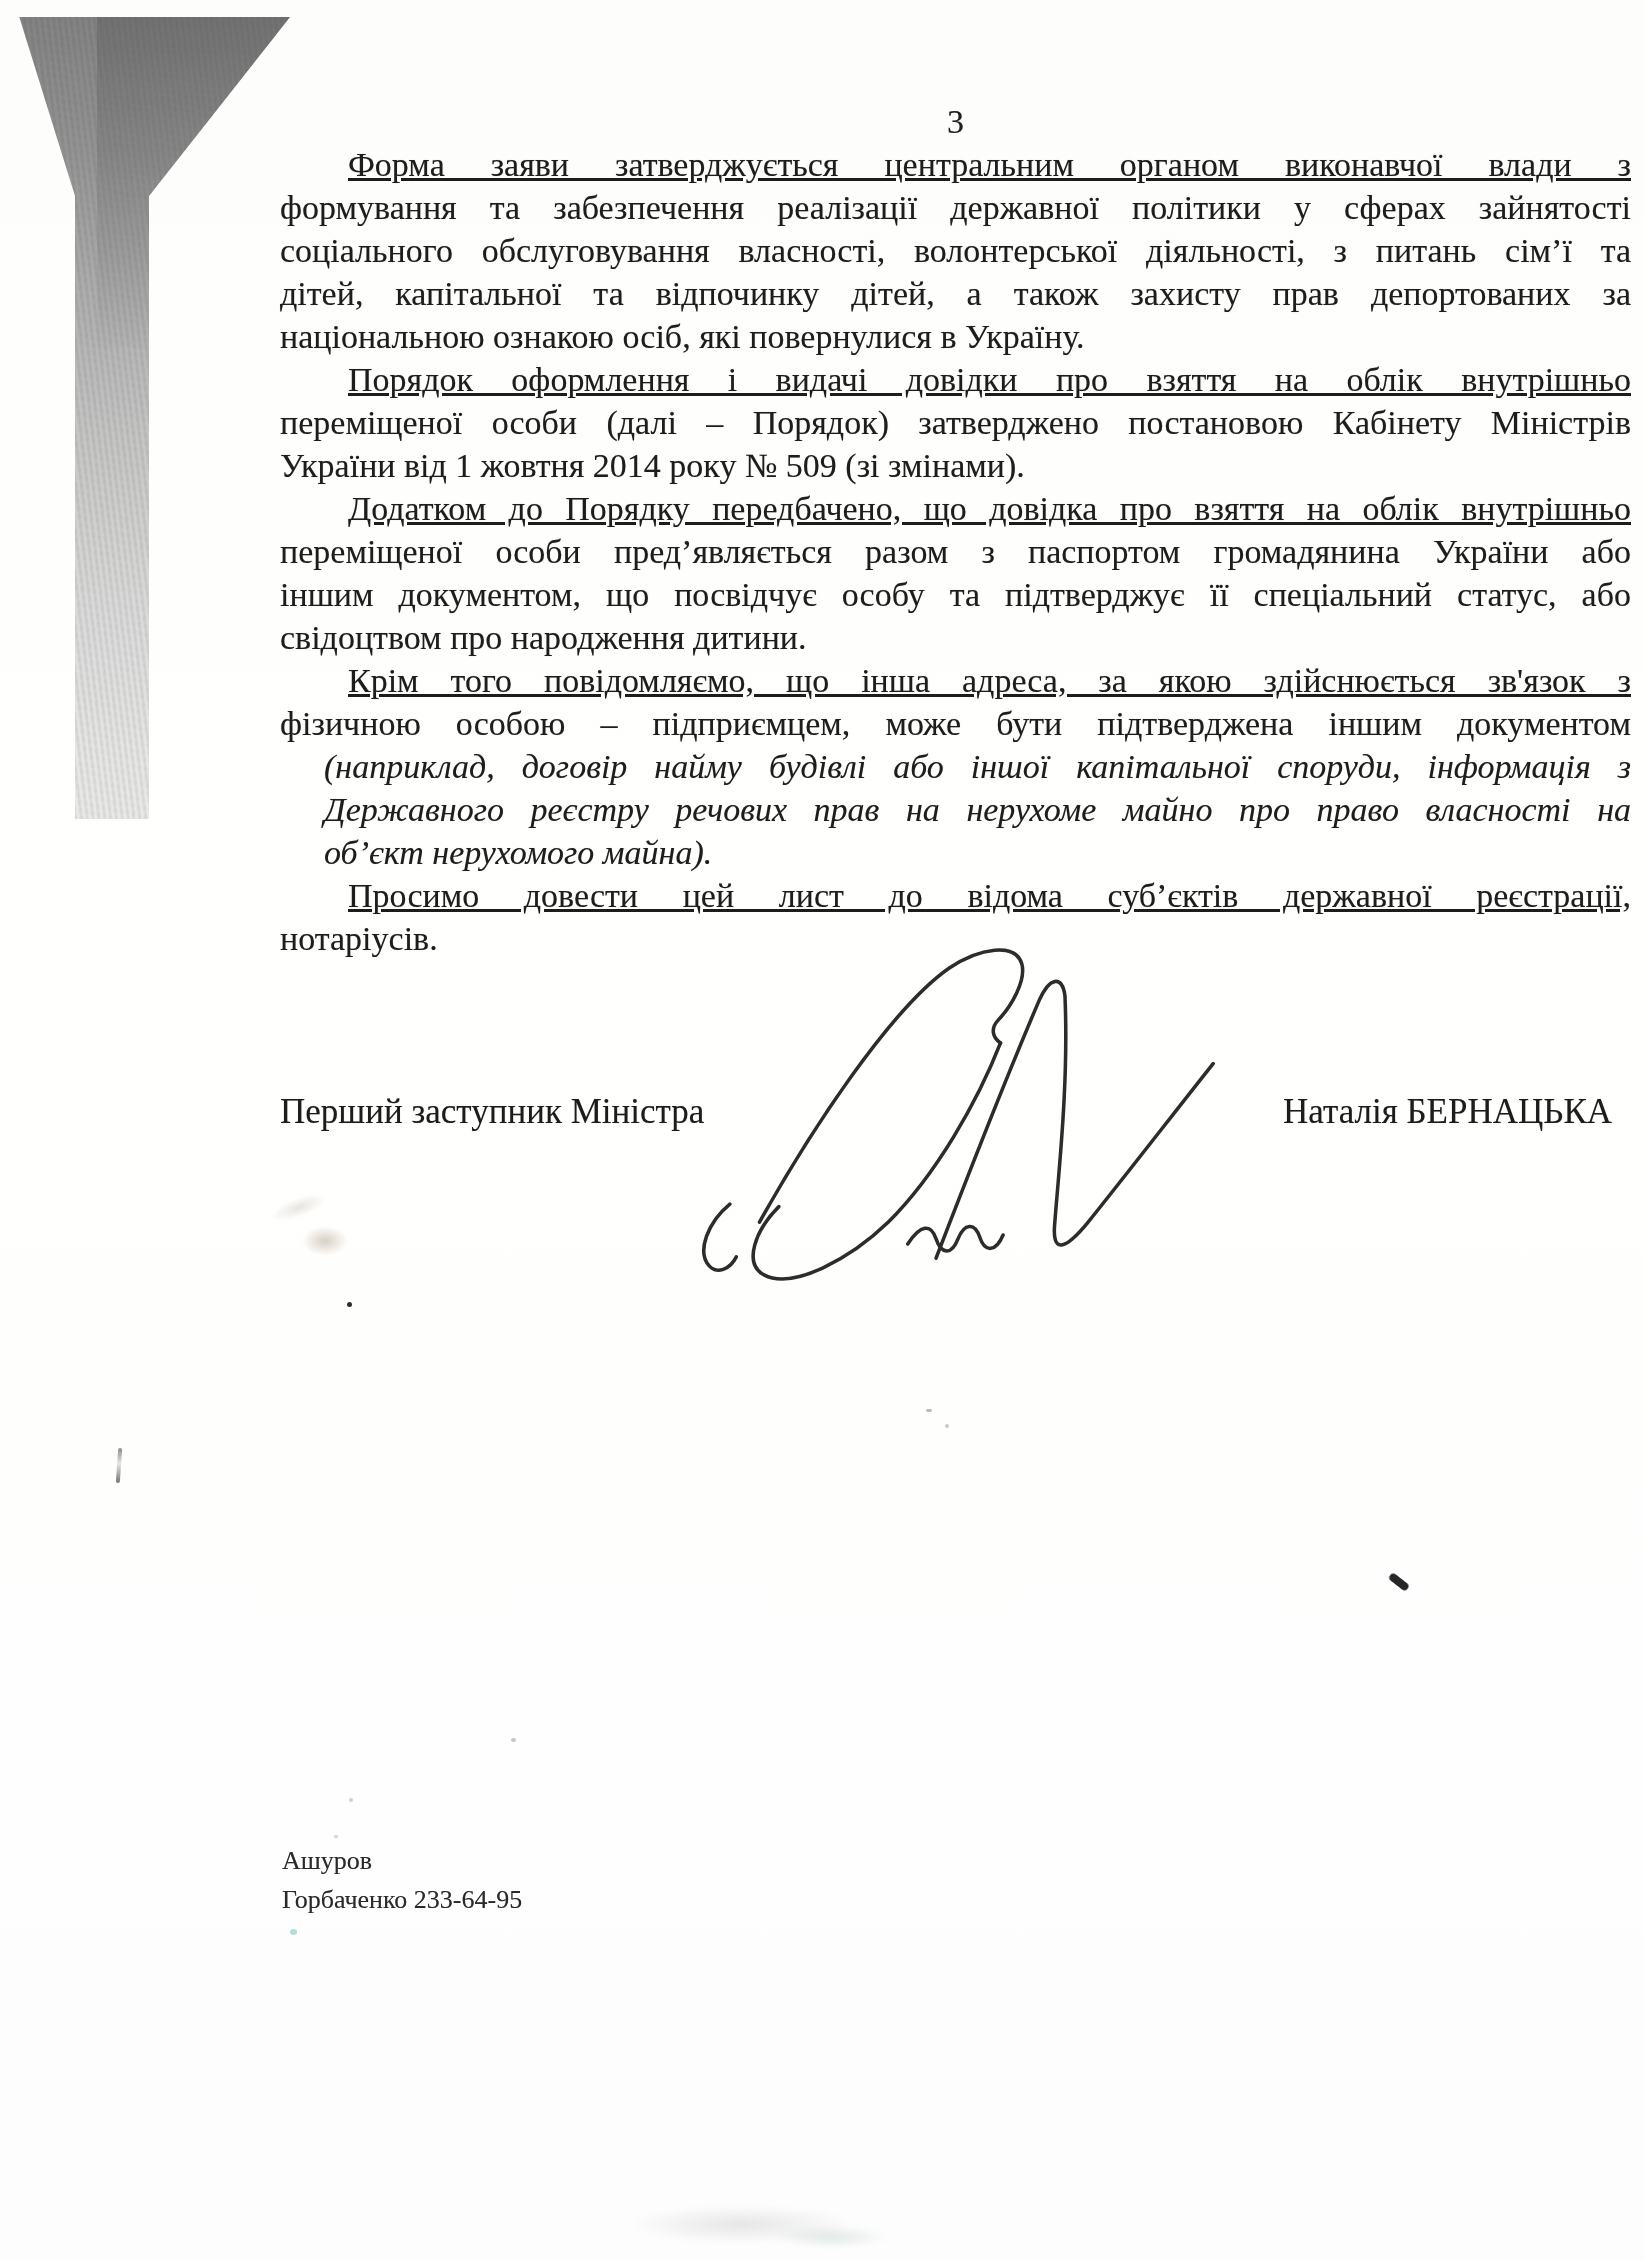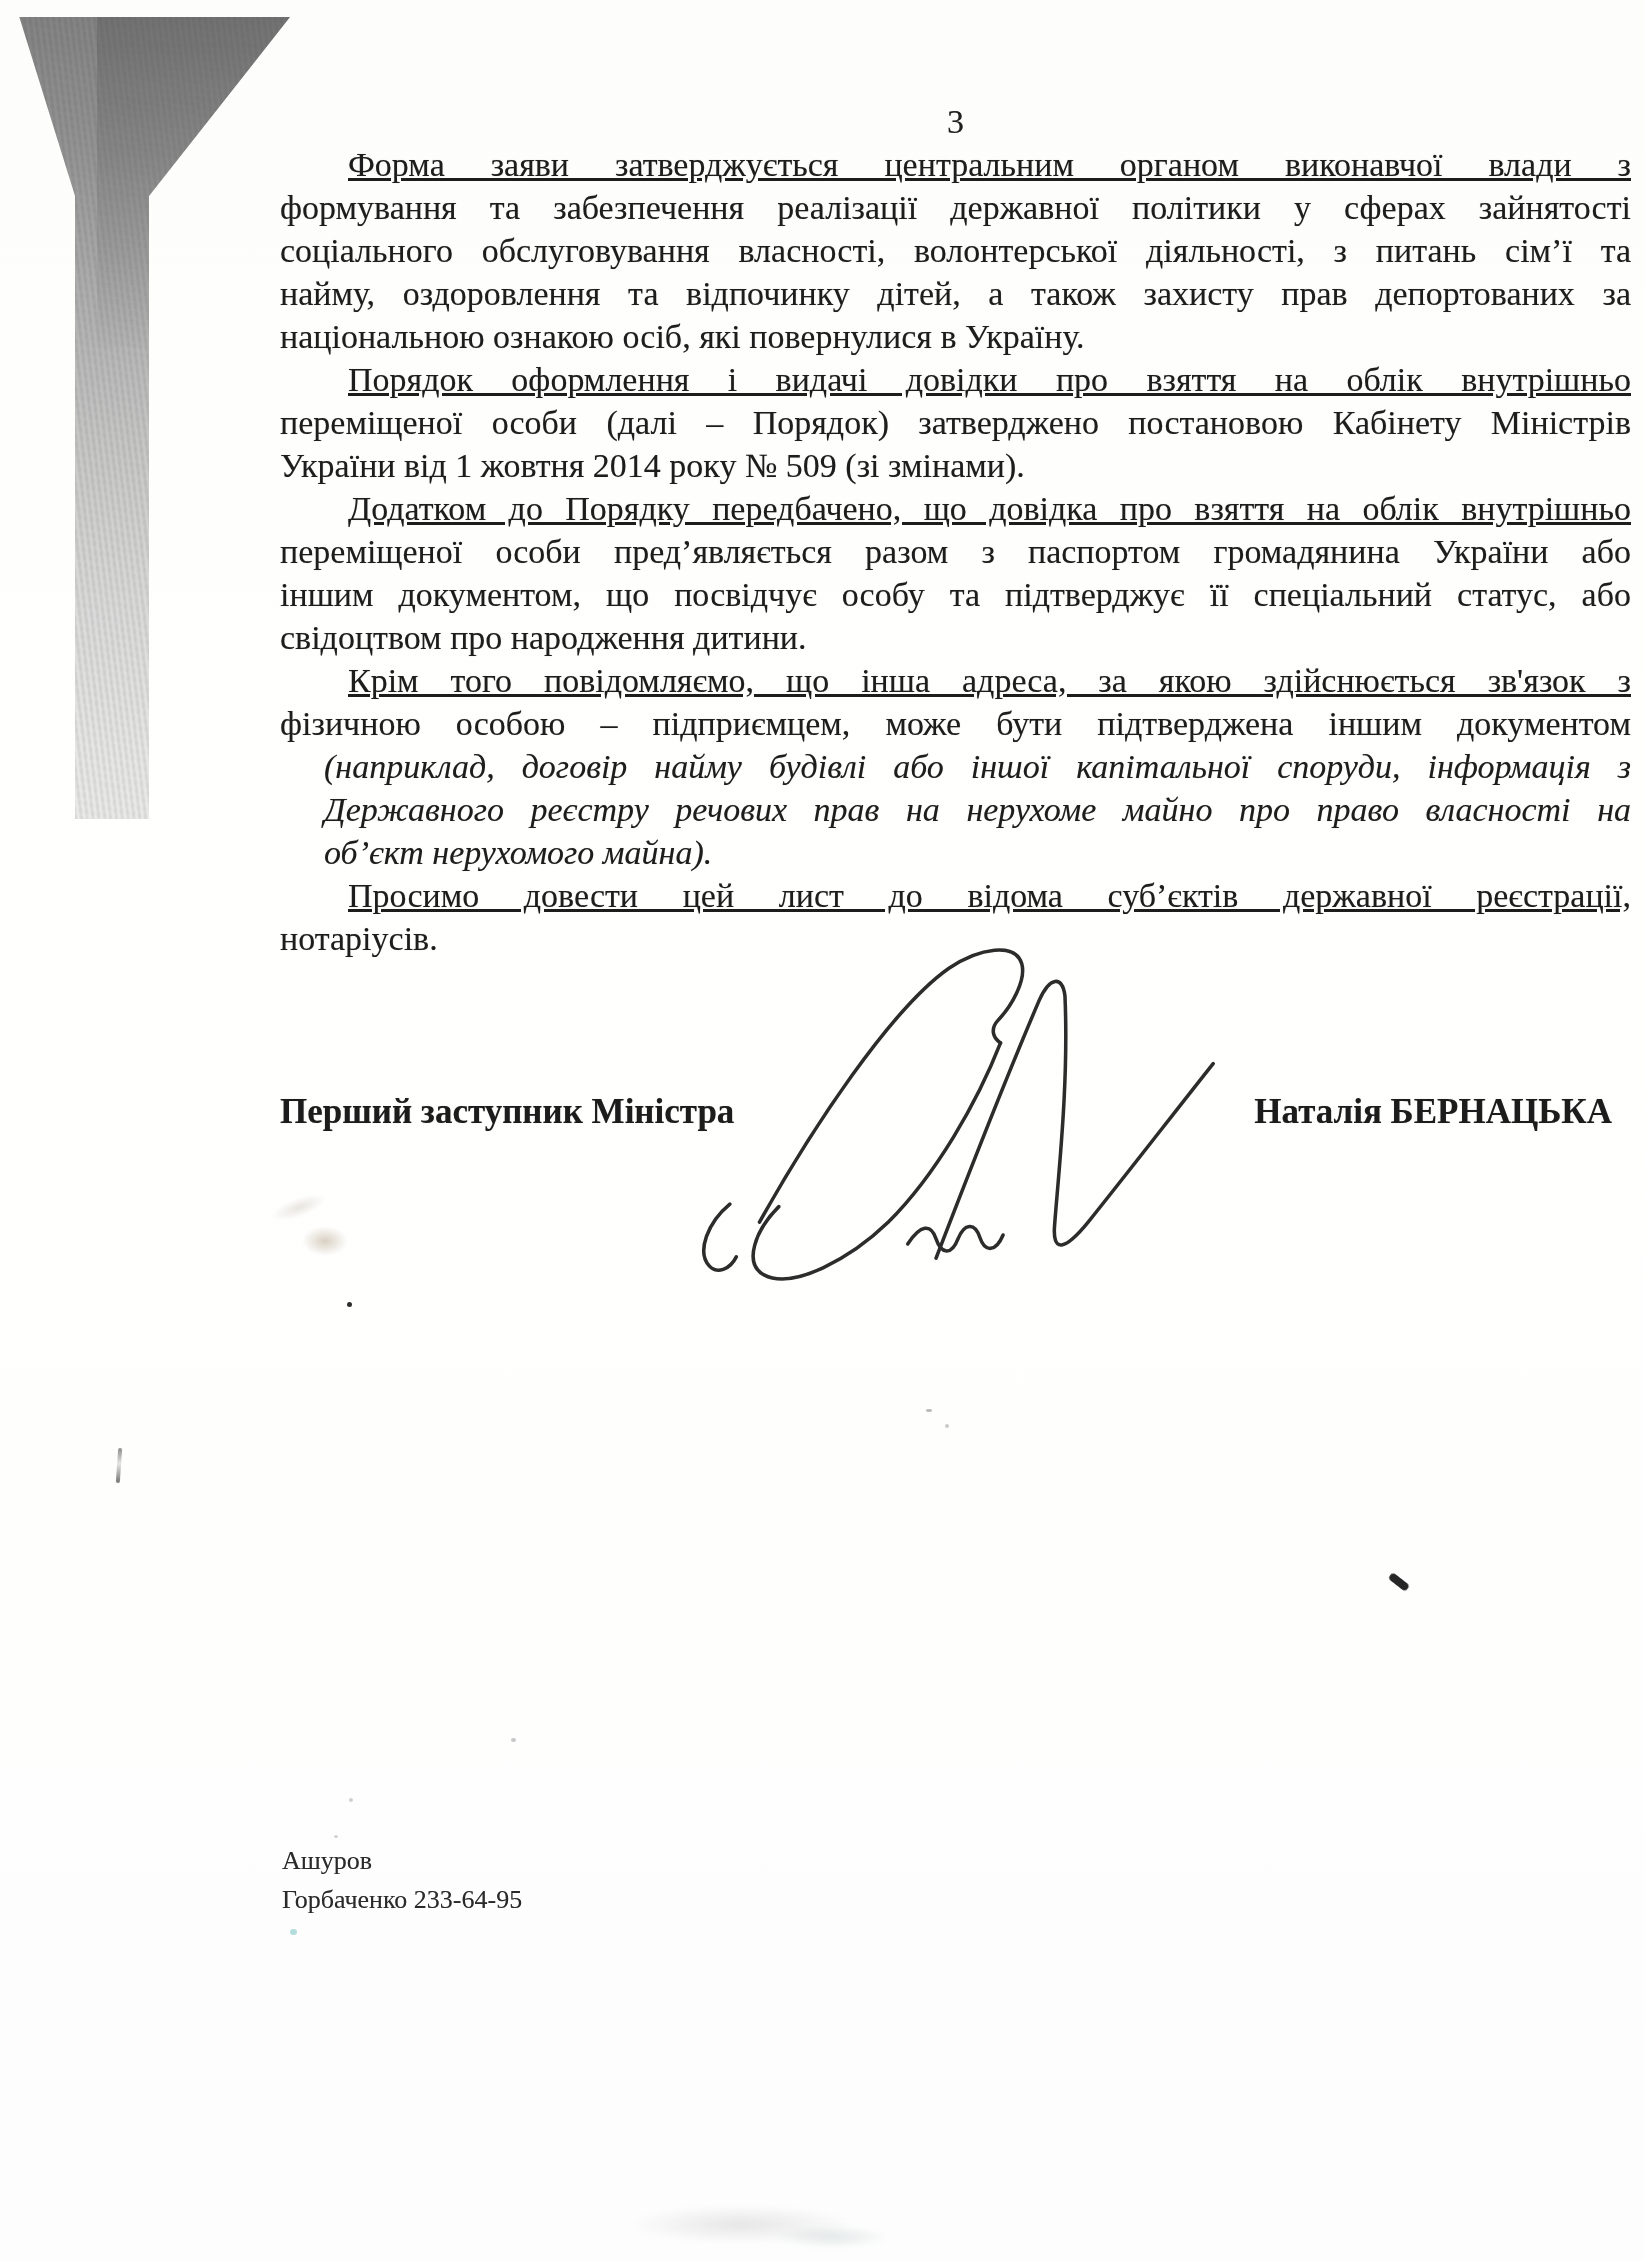--- a/index.html
+++ b/index.html
@@ -51,21 +51,21 @@
     text-shadow: 0 0 0.8px rgba(45,45,45,0.4);
   }
   .ln { text-align: justify; text-align-last: justify; }
   .ln.last { text-align-last: left; }
   .ln.ind { text-indent: 68px; text-decoration: underline; }
   .ln.italic { font-style: italic; margin-left: 44px; }
 
   .sig-row {
     position: absolute; top: 1092px; left: 280px; width: 1332px;
     display: flex; justify-content: space-between; align-items: flex-start;
-    font-size: 35px; font-weight: bold; color: #1c1c1c;
+    font-size: 35px; font-weight: normal; color: #1c1c1c;
     text-shadow: 0 0 0.8px rgba(45,45,45,0.4);
   }
   .signature-svg { position: absolute; left: 677px; top: 928px; }
 
   .footer {
     position: absolute; left: 282px; top: 1841px;
     font-size: 26px; line-height: 39px; color: #2a2a2a;
     text-shadow: 0 0 0.6px rgba(60,60,60,0.4);
   }
 
@@ -117,21 +117,21 @@
   <div class="fold-artifact-core"></div>
 
   <div class="page-number">3</div>
 
   <div class="text-block">
 
     <div class="para">
       <div class="ln ind">Форма заяви затверджується центральним органом виконавчої влади з</div>
       <div class="ln">формування та забезпечення реалізації державної політики у сферах зайнятості</div>
       <div class="ln">соціального обслуговування власності, волонтерської діяльності, з питань сім’ї та</div>
-      <div class="ln">найму, оздоровлення та відпочинку дітей, а також захисту прав депортованих за</div>
+      <div class="ln">дітей, капітальної та відпочинку дітей, а також захисту прав депортованих за</div>
       <div class="ln last">національною ознакою осіб, які повернулися в Україну.</div>
     </div>
 
     <div class="para">
       <div class="ln ind">Порядок оформлення і видачі довідки про взяття на облік внутрішньо</div>
       <div class="ln">переміщеної особи (далі – Порядок) затверджено постановою Кабінету Міністрів</div>
       <div class="ln last">України від 1 жовтня 2014 року № 509 (зі змінами).</div>
     </div>
 
     <div class="para">

